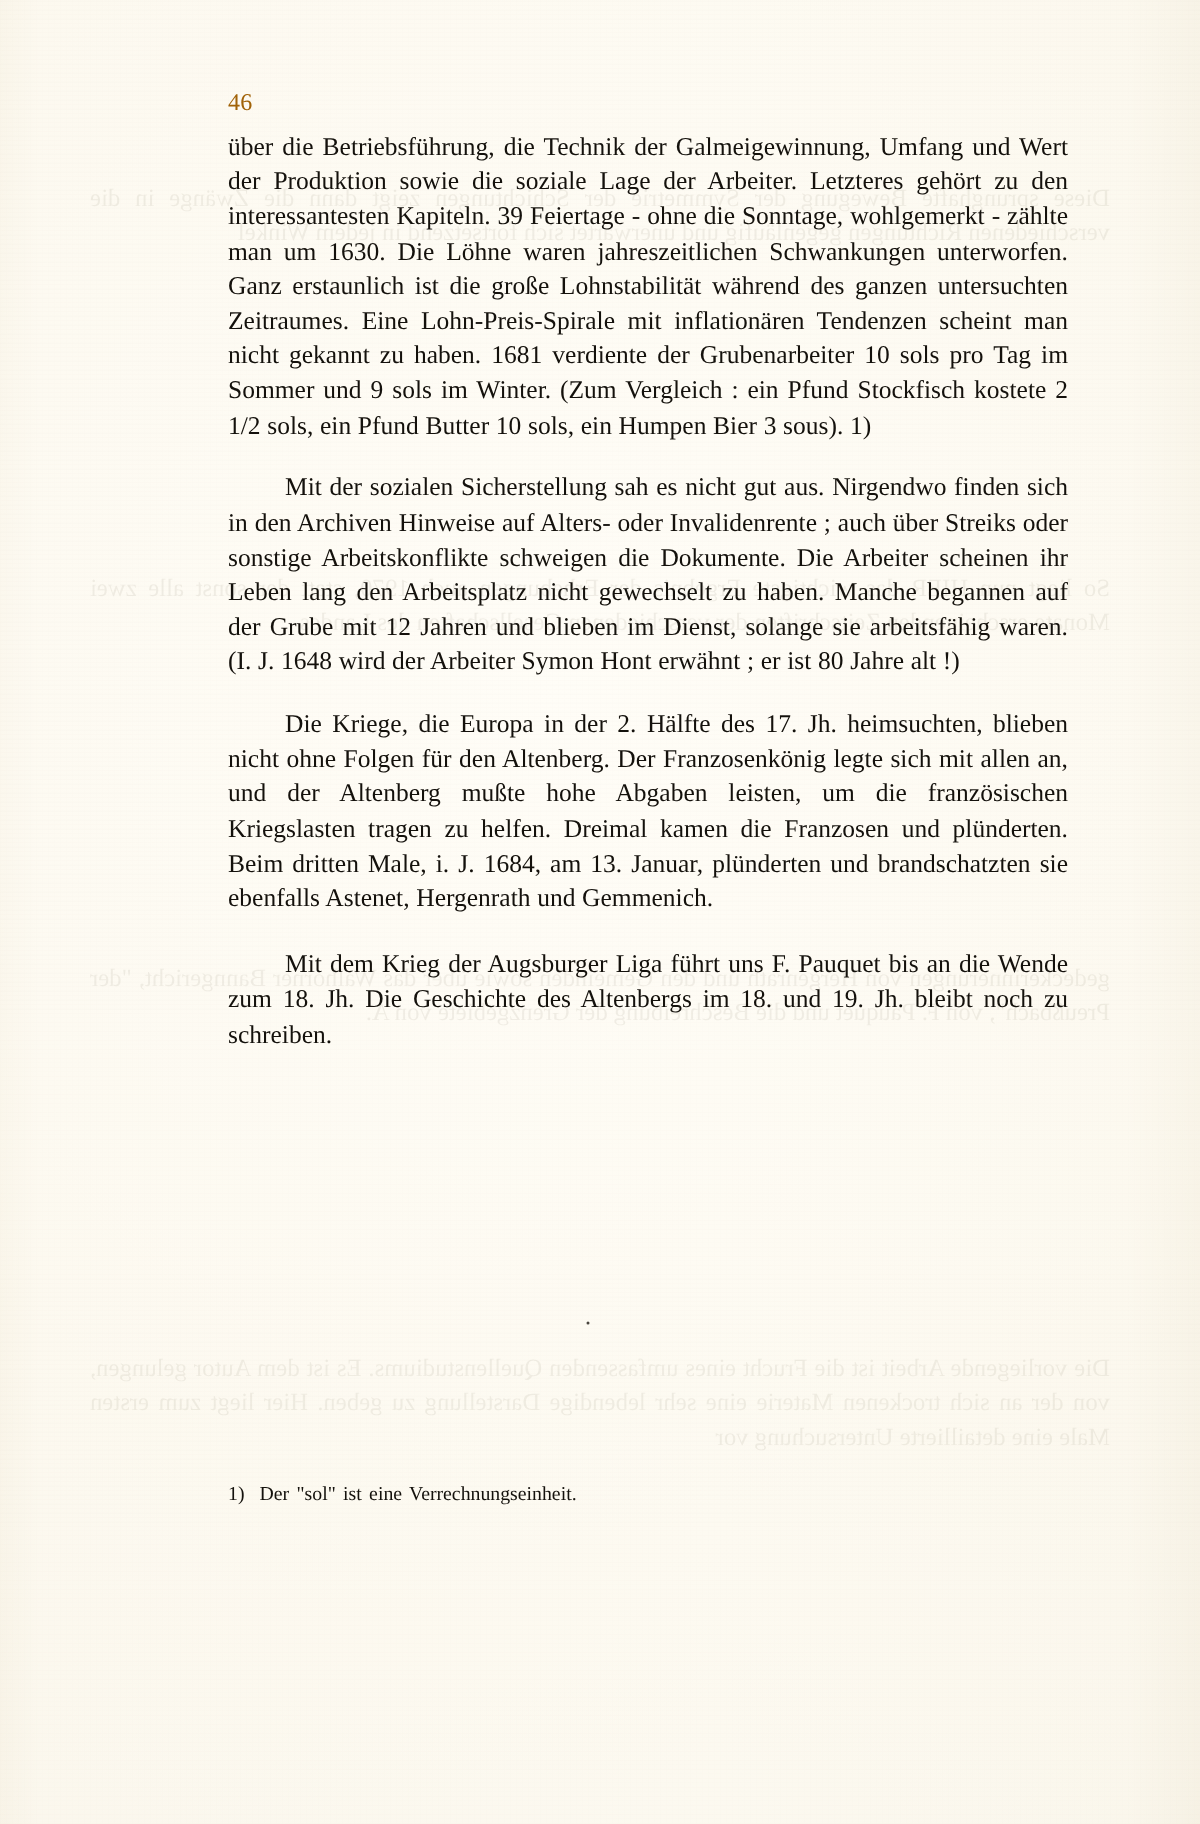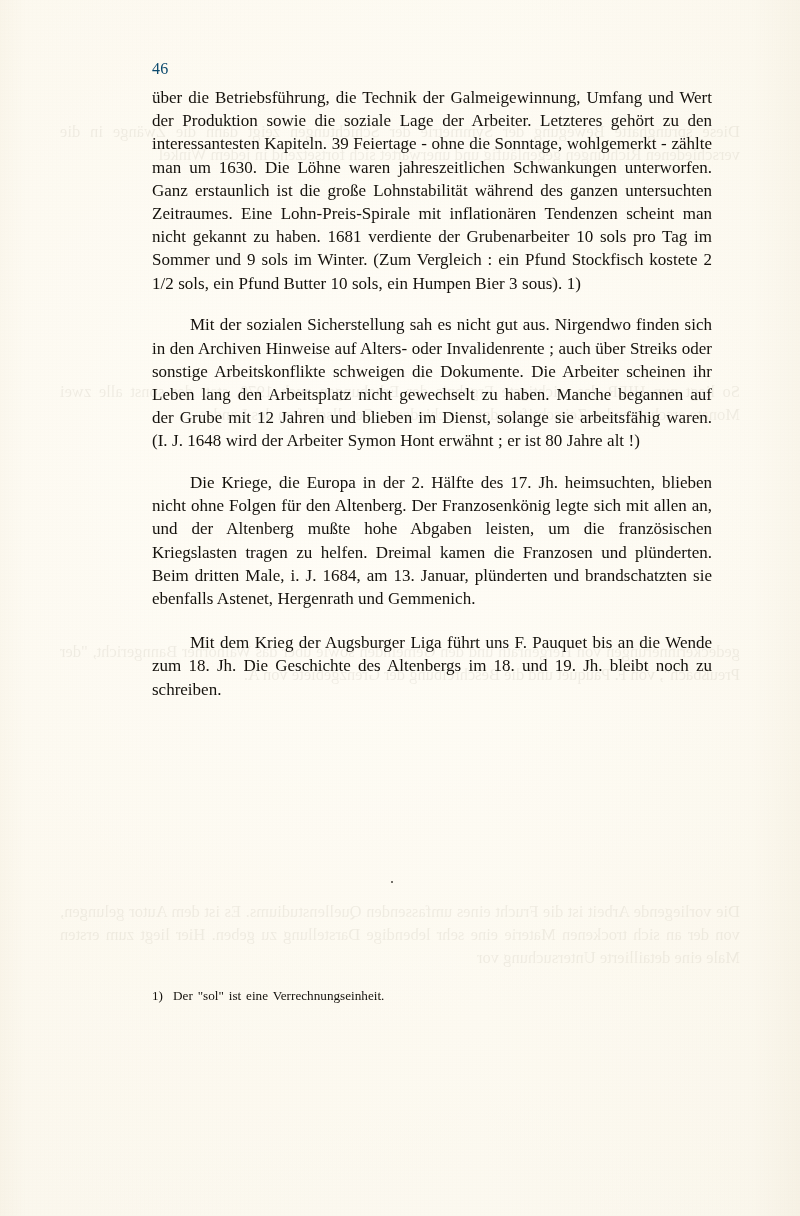--- a/index.html
+++ b/index.html
@@ -59,21 +59,21 @@
   
   .page {
     position: absolute;
     inset: 0;
   }
   .pagenum {
     position: absolute;
     left: 152px;
     top: 60px;
     font-size: 16px;
-    color: #0c4a6e;
+    color: #a16207;
     letter-spacing: .2px;
   }
   .textblock {
     position: absolute;
     left: 152px;
     top: 86px;
     width: 560px;
   }
   p.body {
     margin: 0;

